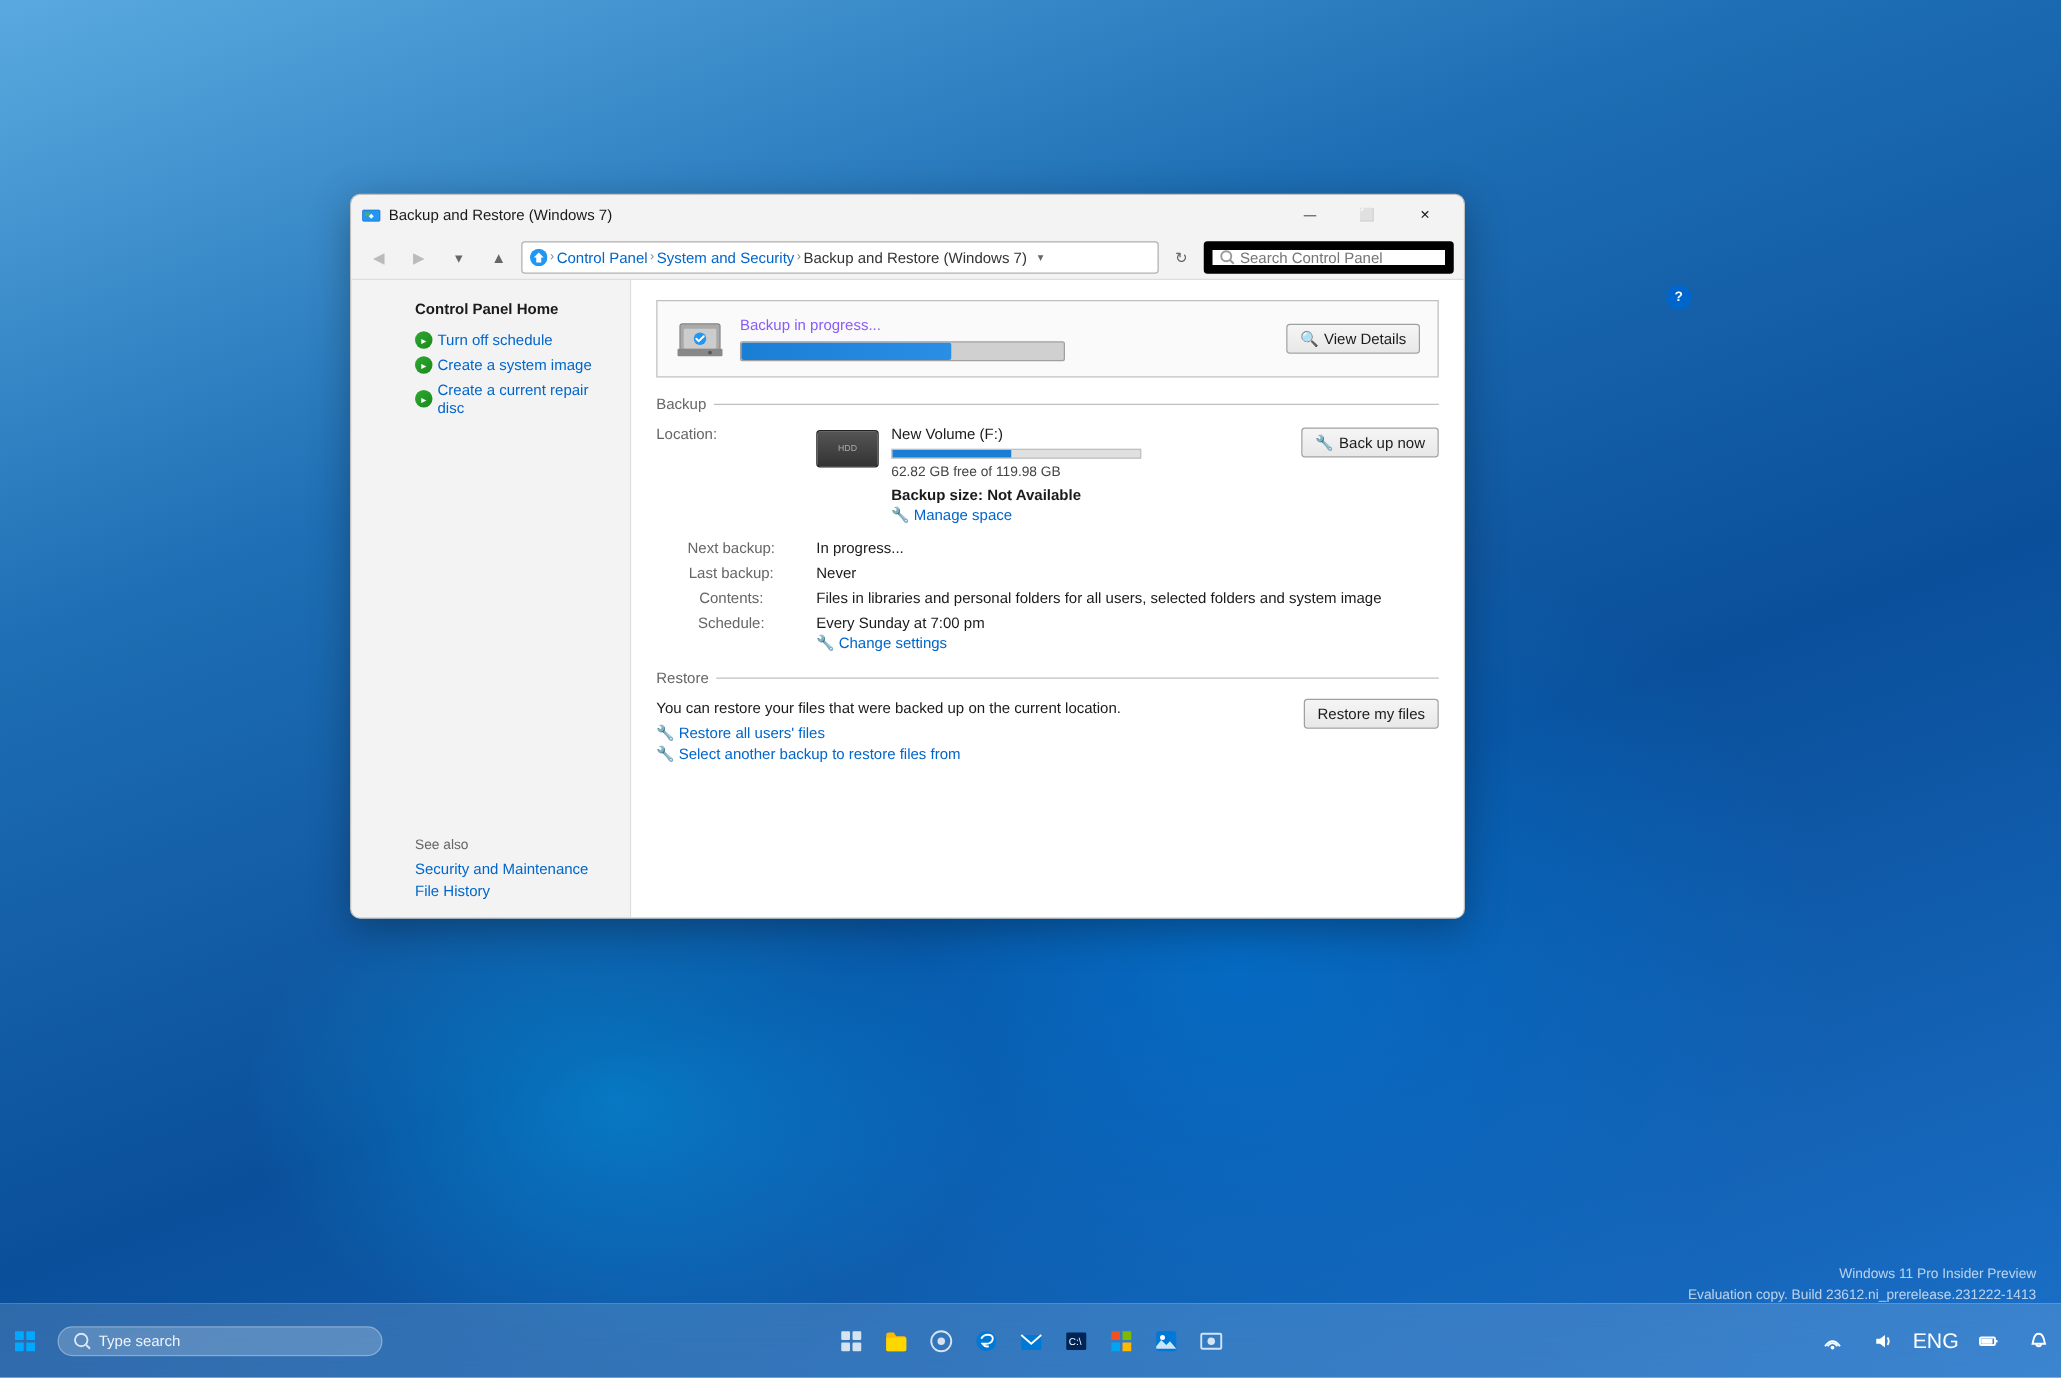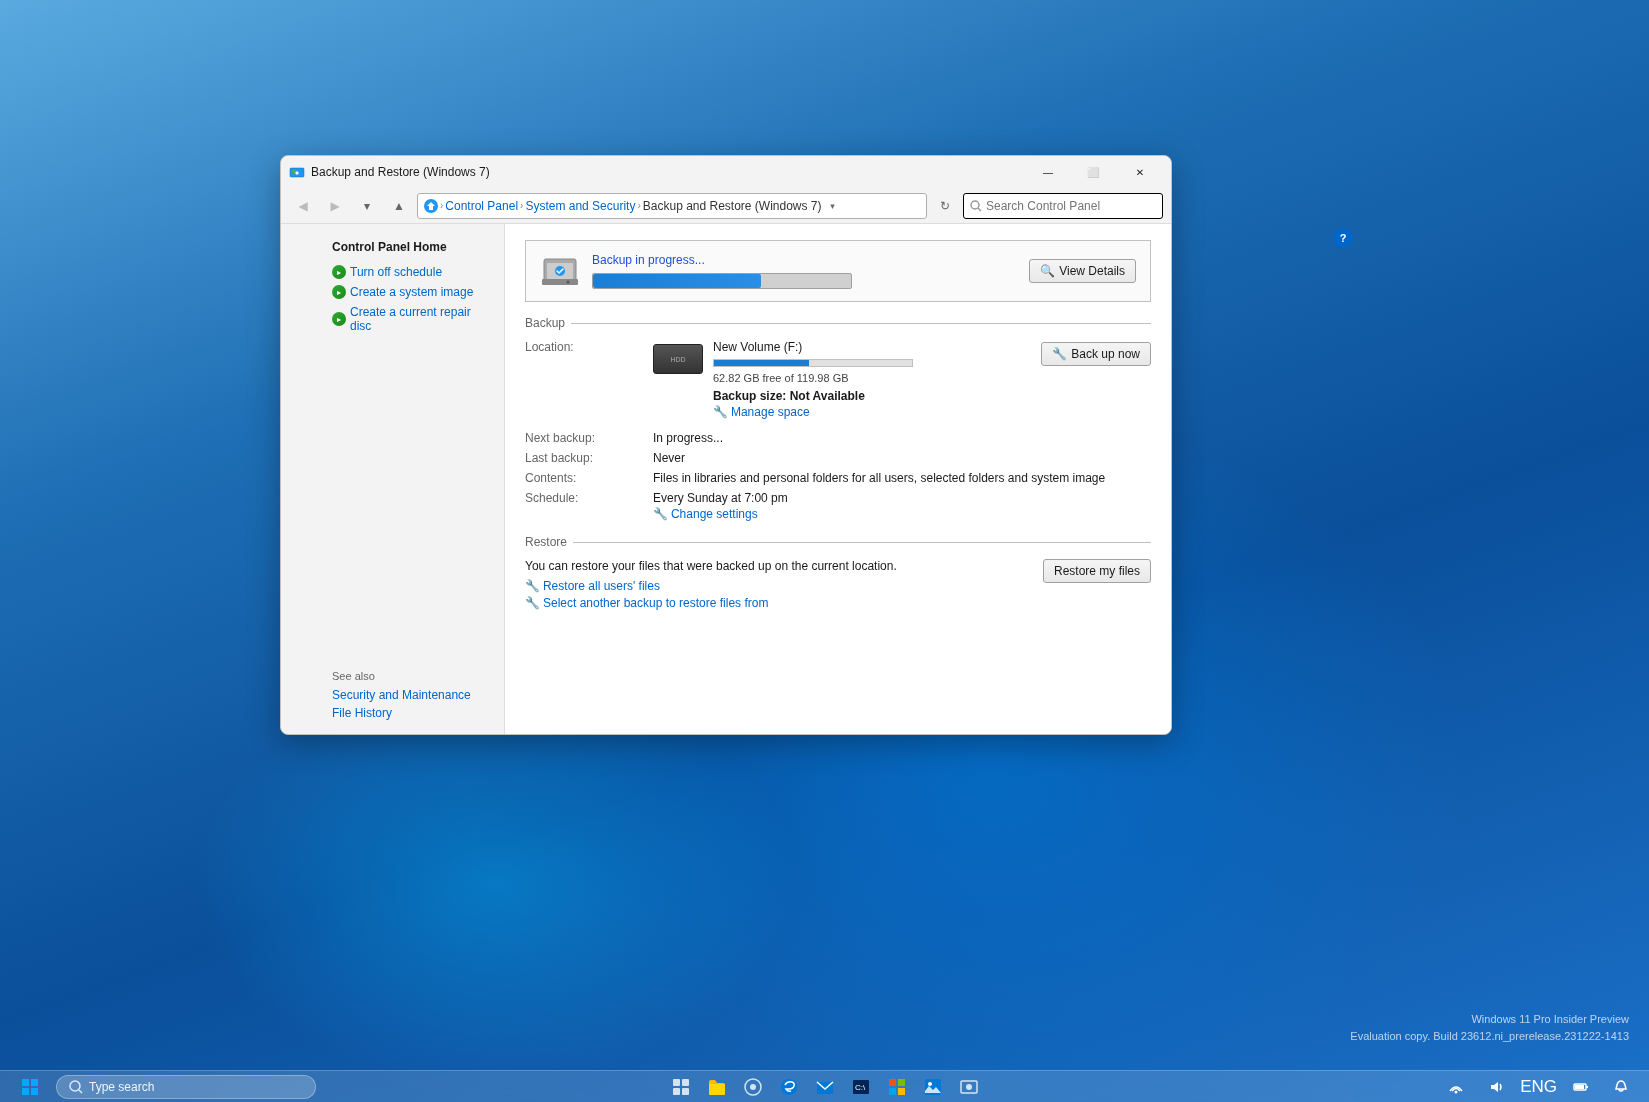--- a/index.html
+++ b/index.html
@@ -22,26 +22,26 @@
         radial-gradient(ellipse 600px 400px at 30% 80%, rgba(0,180,255,0.4) 0%, transparent 50%),
         linear-gradient(160deg, #5aaae0 0%, #1e6fb5 30%, #0a4f9a 60%, #1a70c8 100%);
     }
 
     
     .taskbar {
       position: absolute;
       bottom: 0;
       left: 0;
       right: 0;
-      height: 32px;
+      height: 60px;
       background: rgba(255,255,255,0.15);
       backdrop-filter: blur(20px);
       display: flex;
       align-items: center;
-      padding: 0 12px;
+      padding: 0 2px;
       z-index: 100;
       border-top: 1px solid rgba(255,255,255,0.2);
     }
     .taskbar-left { display: flex; align-items: center; gap: 4px; }
     .taskbar-center { 
       display: flex; align-items: center; gap: 4px;
       position: absolute; left: 50%; transform: translateX(-50%);
     }
     .taskbar-right {
       margin-left: auto;
@@ -162,21 +162,21 @@
     }
     .refresh-btn {
       width: 28px; height: 28px;
       display: flex; align-items: center; justify-content: center;
       border-radius: 4px; cursor: pointer; color: #666;
     }
     .search-control-panel {
       display: flex; align-items: center;
       width: 200px; height: 26px;
       background: white;
-      border: 1px solid #000000;
+      border: 7px solid #000000;
       border-radius: 3px;
       padding: 0 6px;
       gap: 4px;
     }
     .search-control-panel input {
       border: none; outline: none; font-size: 12px; flex: 1;
       color: #999; background: transparent;
     }
 
     
@@ -242,21 +242,21 @@
       border: 1px solid #c0c0c0;
       background: #fafafa;
       padding: 10px 14px;
       display: flex;
       align-items: center;
       gap: 12px;
       margin-bottom: 14px;
     }
     .backup-progress-icon { width: 40px; height: 40px; flex-shrink: 0; }
     .backup-progress-content { flex: 1; }
-    .backup-status-text { font-size: 12px; color: #1d4ed8; margin-bottom: 6px; }
+    .backup-status-text { font-size: 12px; color: #8b5cf6; margin-bottom: 6px; }
     .progress-bar-container {
       width: 260px; height: 16px;
       background: #d0d0d0;
       border: 1px solid #a0a0a0;
       border-radius: 2px;
       overflow: hidden;
     }
     .progress-bar-fill {
       height: 100%;
       background: linear-gradient(to right, #1a7fd4, #2a8fe4);
@@ -295,20 +295,21 @@
     .details-grid {
       display: grid;
       grid-template-columns: 120px 1fr;
       gap: 2px 8px;
       margin-bottom: 10px;
     }
     .detail-label { 
       font-size: 12px; color: #666; 
       padding: 2px 0;
       align-self: start;
+      text-align: center;
     }
     .detail-value { 
       font-size: 12px; color: #1a1a1a; 
       padding: 2px 0;
     }
     .location-details {
       display: flex; flex-direction: column; gap: 2px;
     }
     .location-name { font-size: 12px; color: #1a1a1a; font-weight: 500; }
     .location-bar-container {

